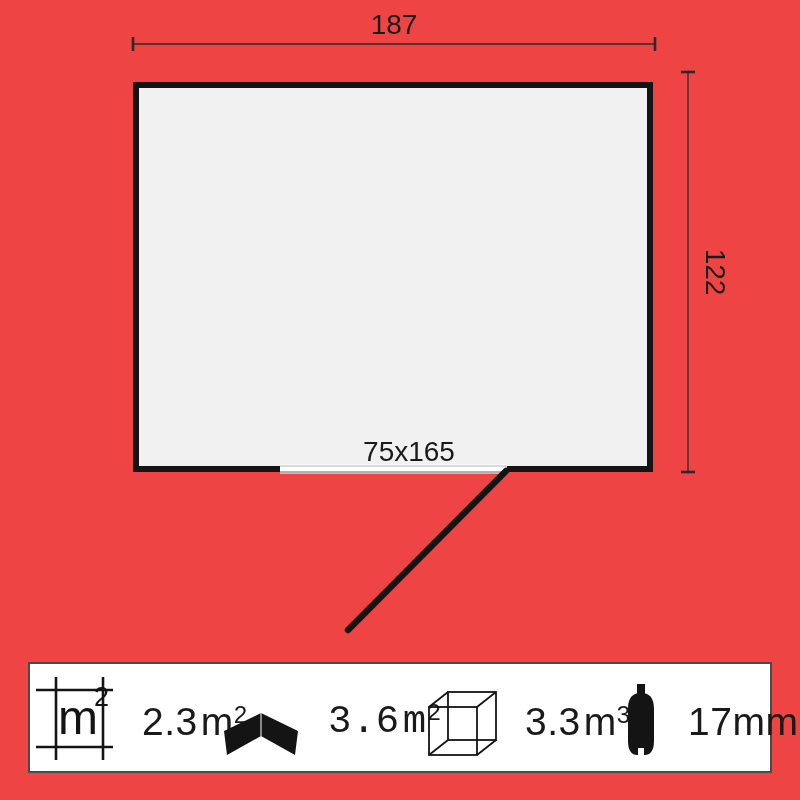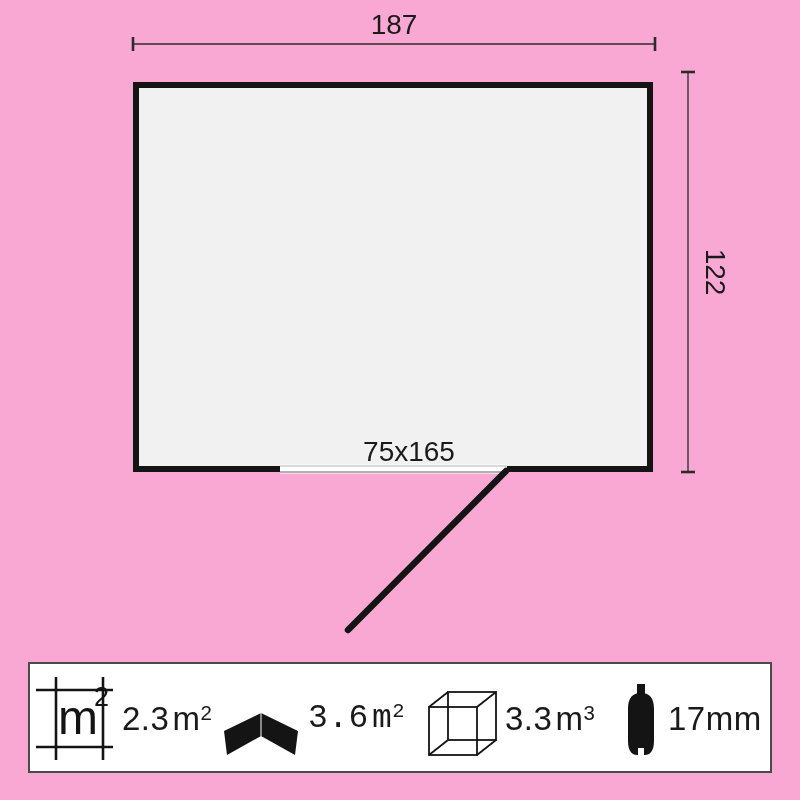--- a/index.html
+++ b/index.html
@@ -1,39 +1,40 @@
 <!DOCTYPE html>
 <html><head>
 <meta charset="utf-8">
 <style>
   html,body { margin:0; padding:0; background:#ffffff; }
   .screen {
     position: relative;
     width: 800px; height: 800px;
-    background: #f9a8d4;
+    background: #ef4444;
     font-family: "Liberation Sans", sans-serif;
     color: #1a1a1a;
     overflow: hidden;
   }
   .plan-svg { position:absolute; left:0; top:0; }
   .legend {
     position: absolute;
     left: 28px; top: 662px;
     width: 740px; height: 107px;
     border: 2px solid #4a4a4a;
     background: #ffffff;
   }
   .legend .abs { position:absolute; }
   .legend-text {
     position: absolute;
     top: 698px; 
-    font-size: 33px;
+    font-size: 39px;
     letter-spacing: 0.5px;
     color: #1a1a1a;
     white-space: nowrap;
+    margin-left: 20px;
   }
   .legend .legend-text { top: 36px; }
   .legend-text .unit { margin-left: 3px; }
   .legend-text sup {
     font-size: 0.62em;
     vertical-align: 0.5em;
     line-height: 0;
   }
 </style>
 </head>

